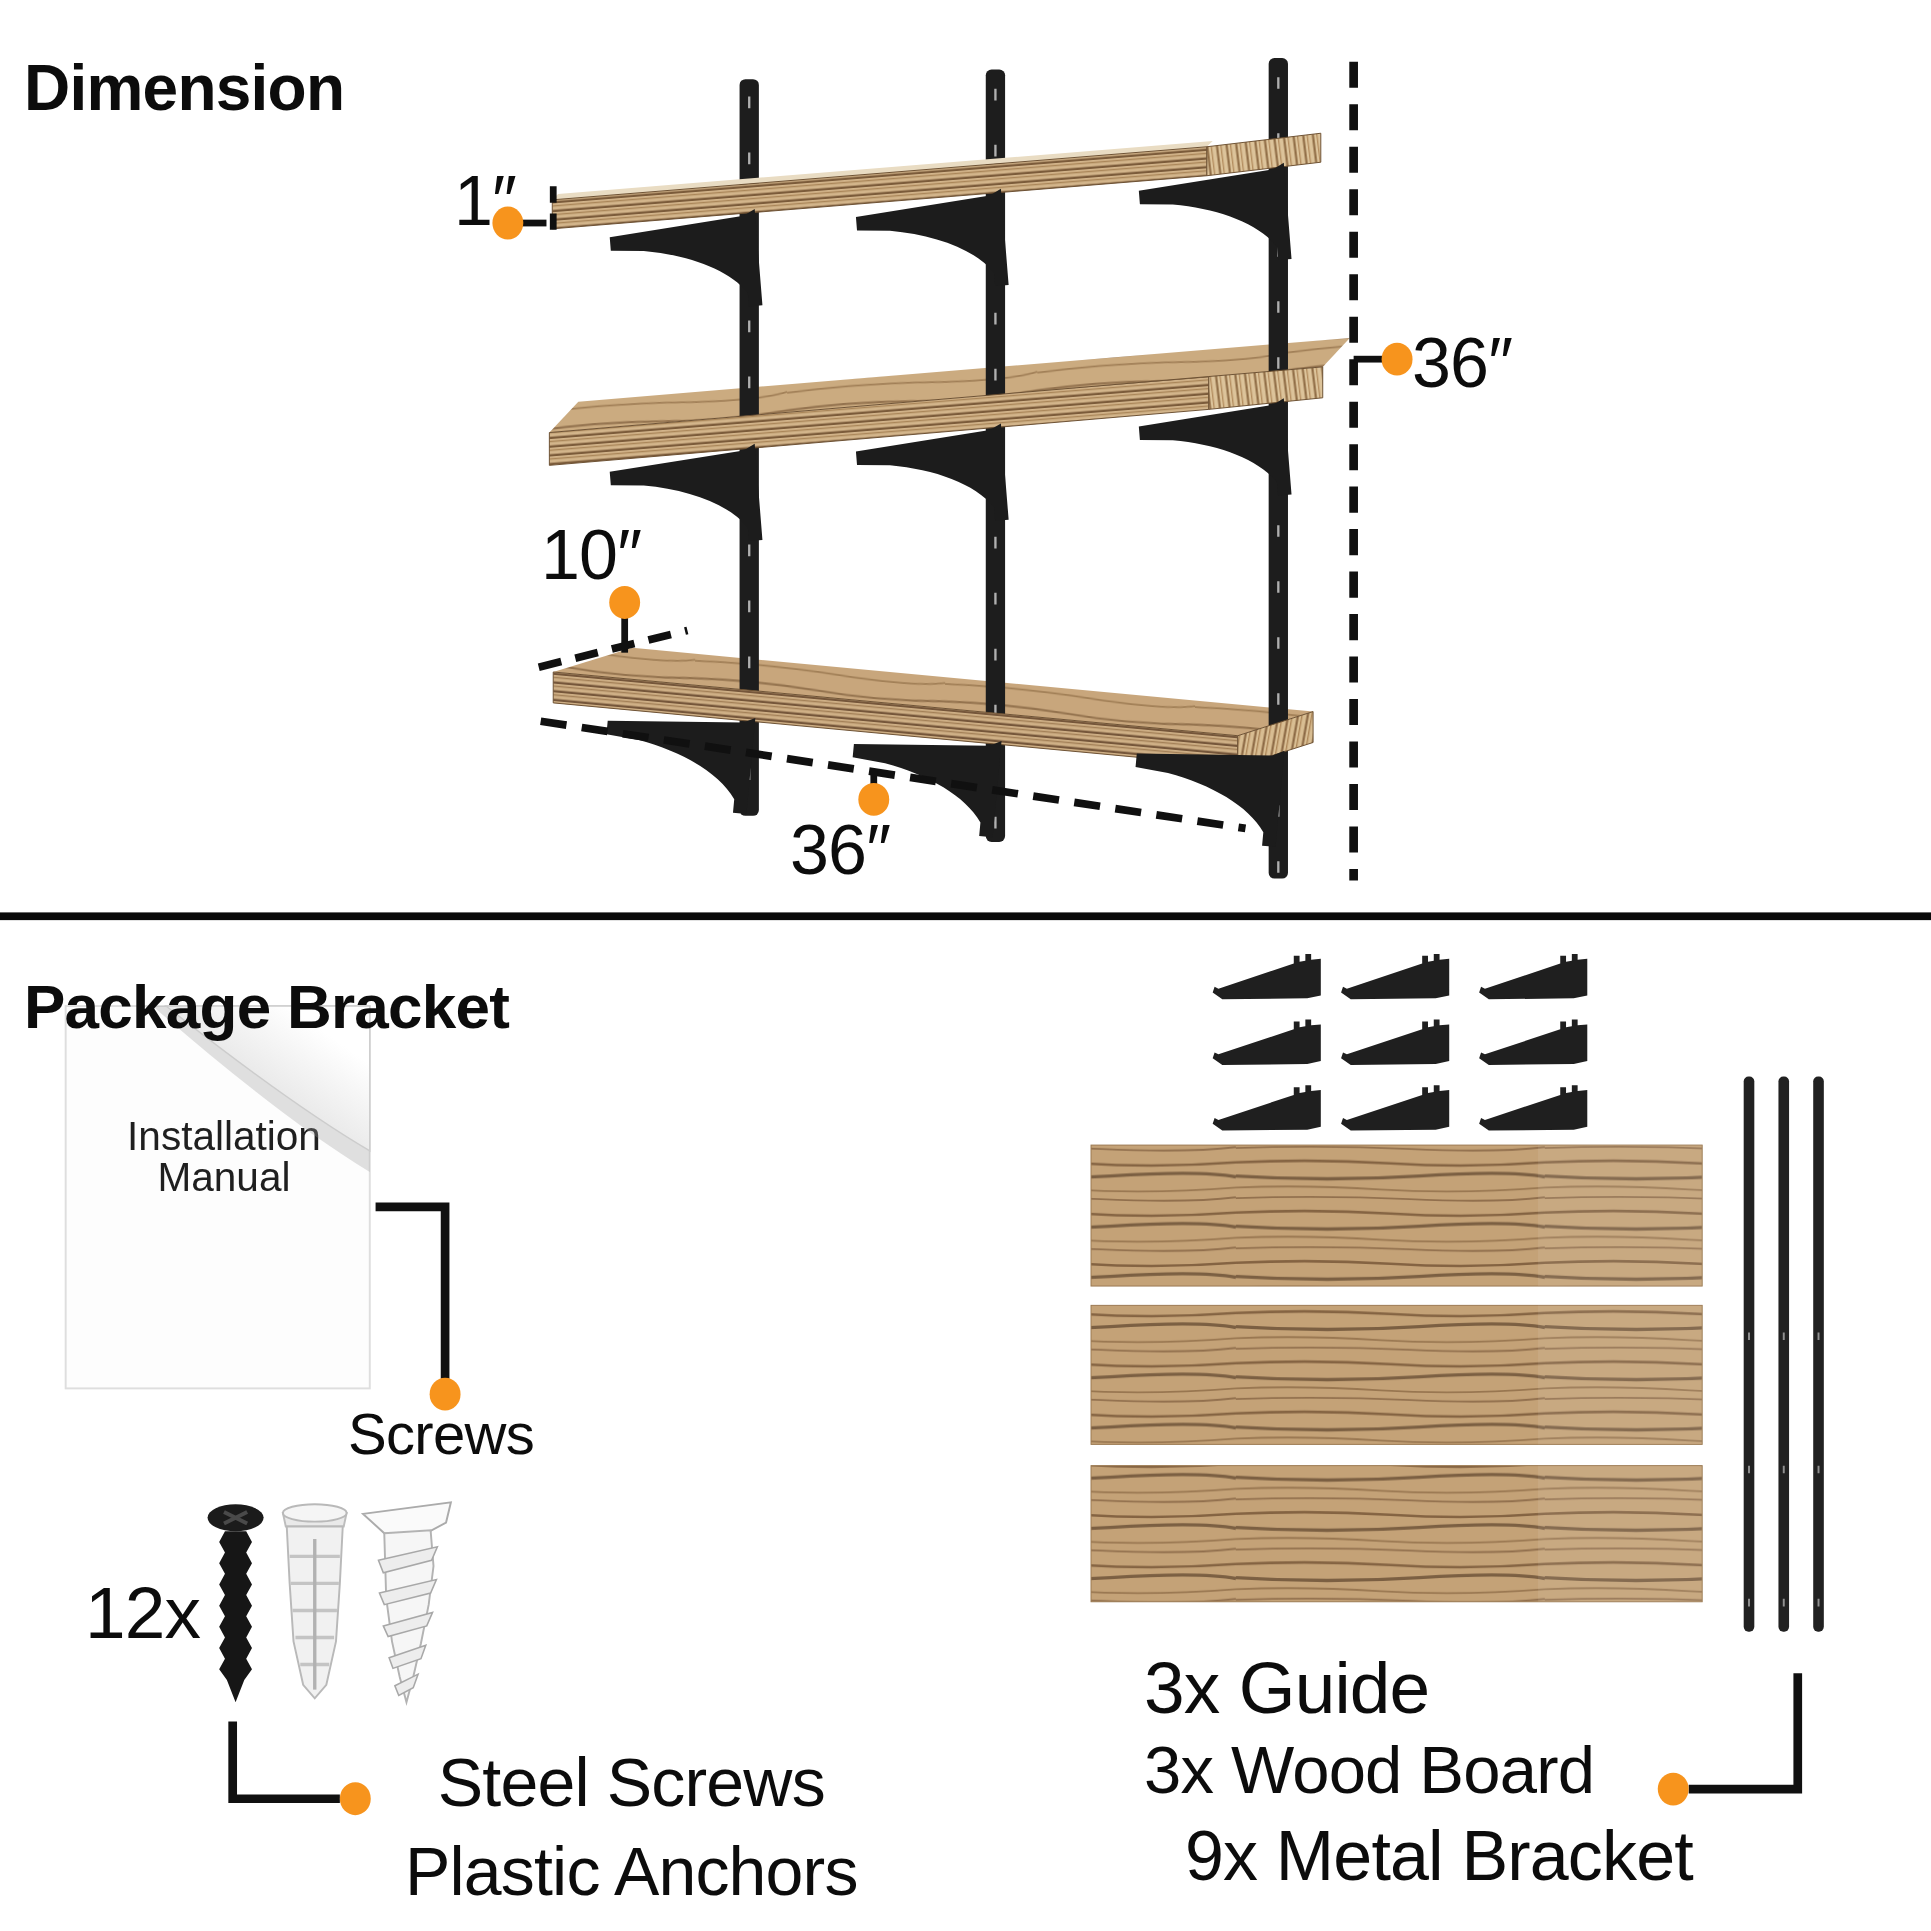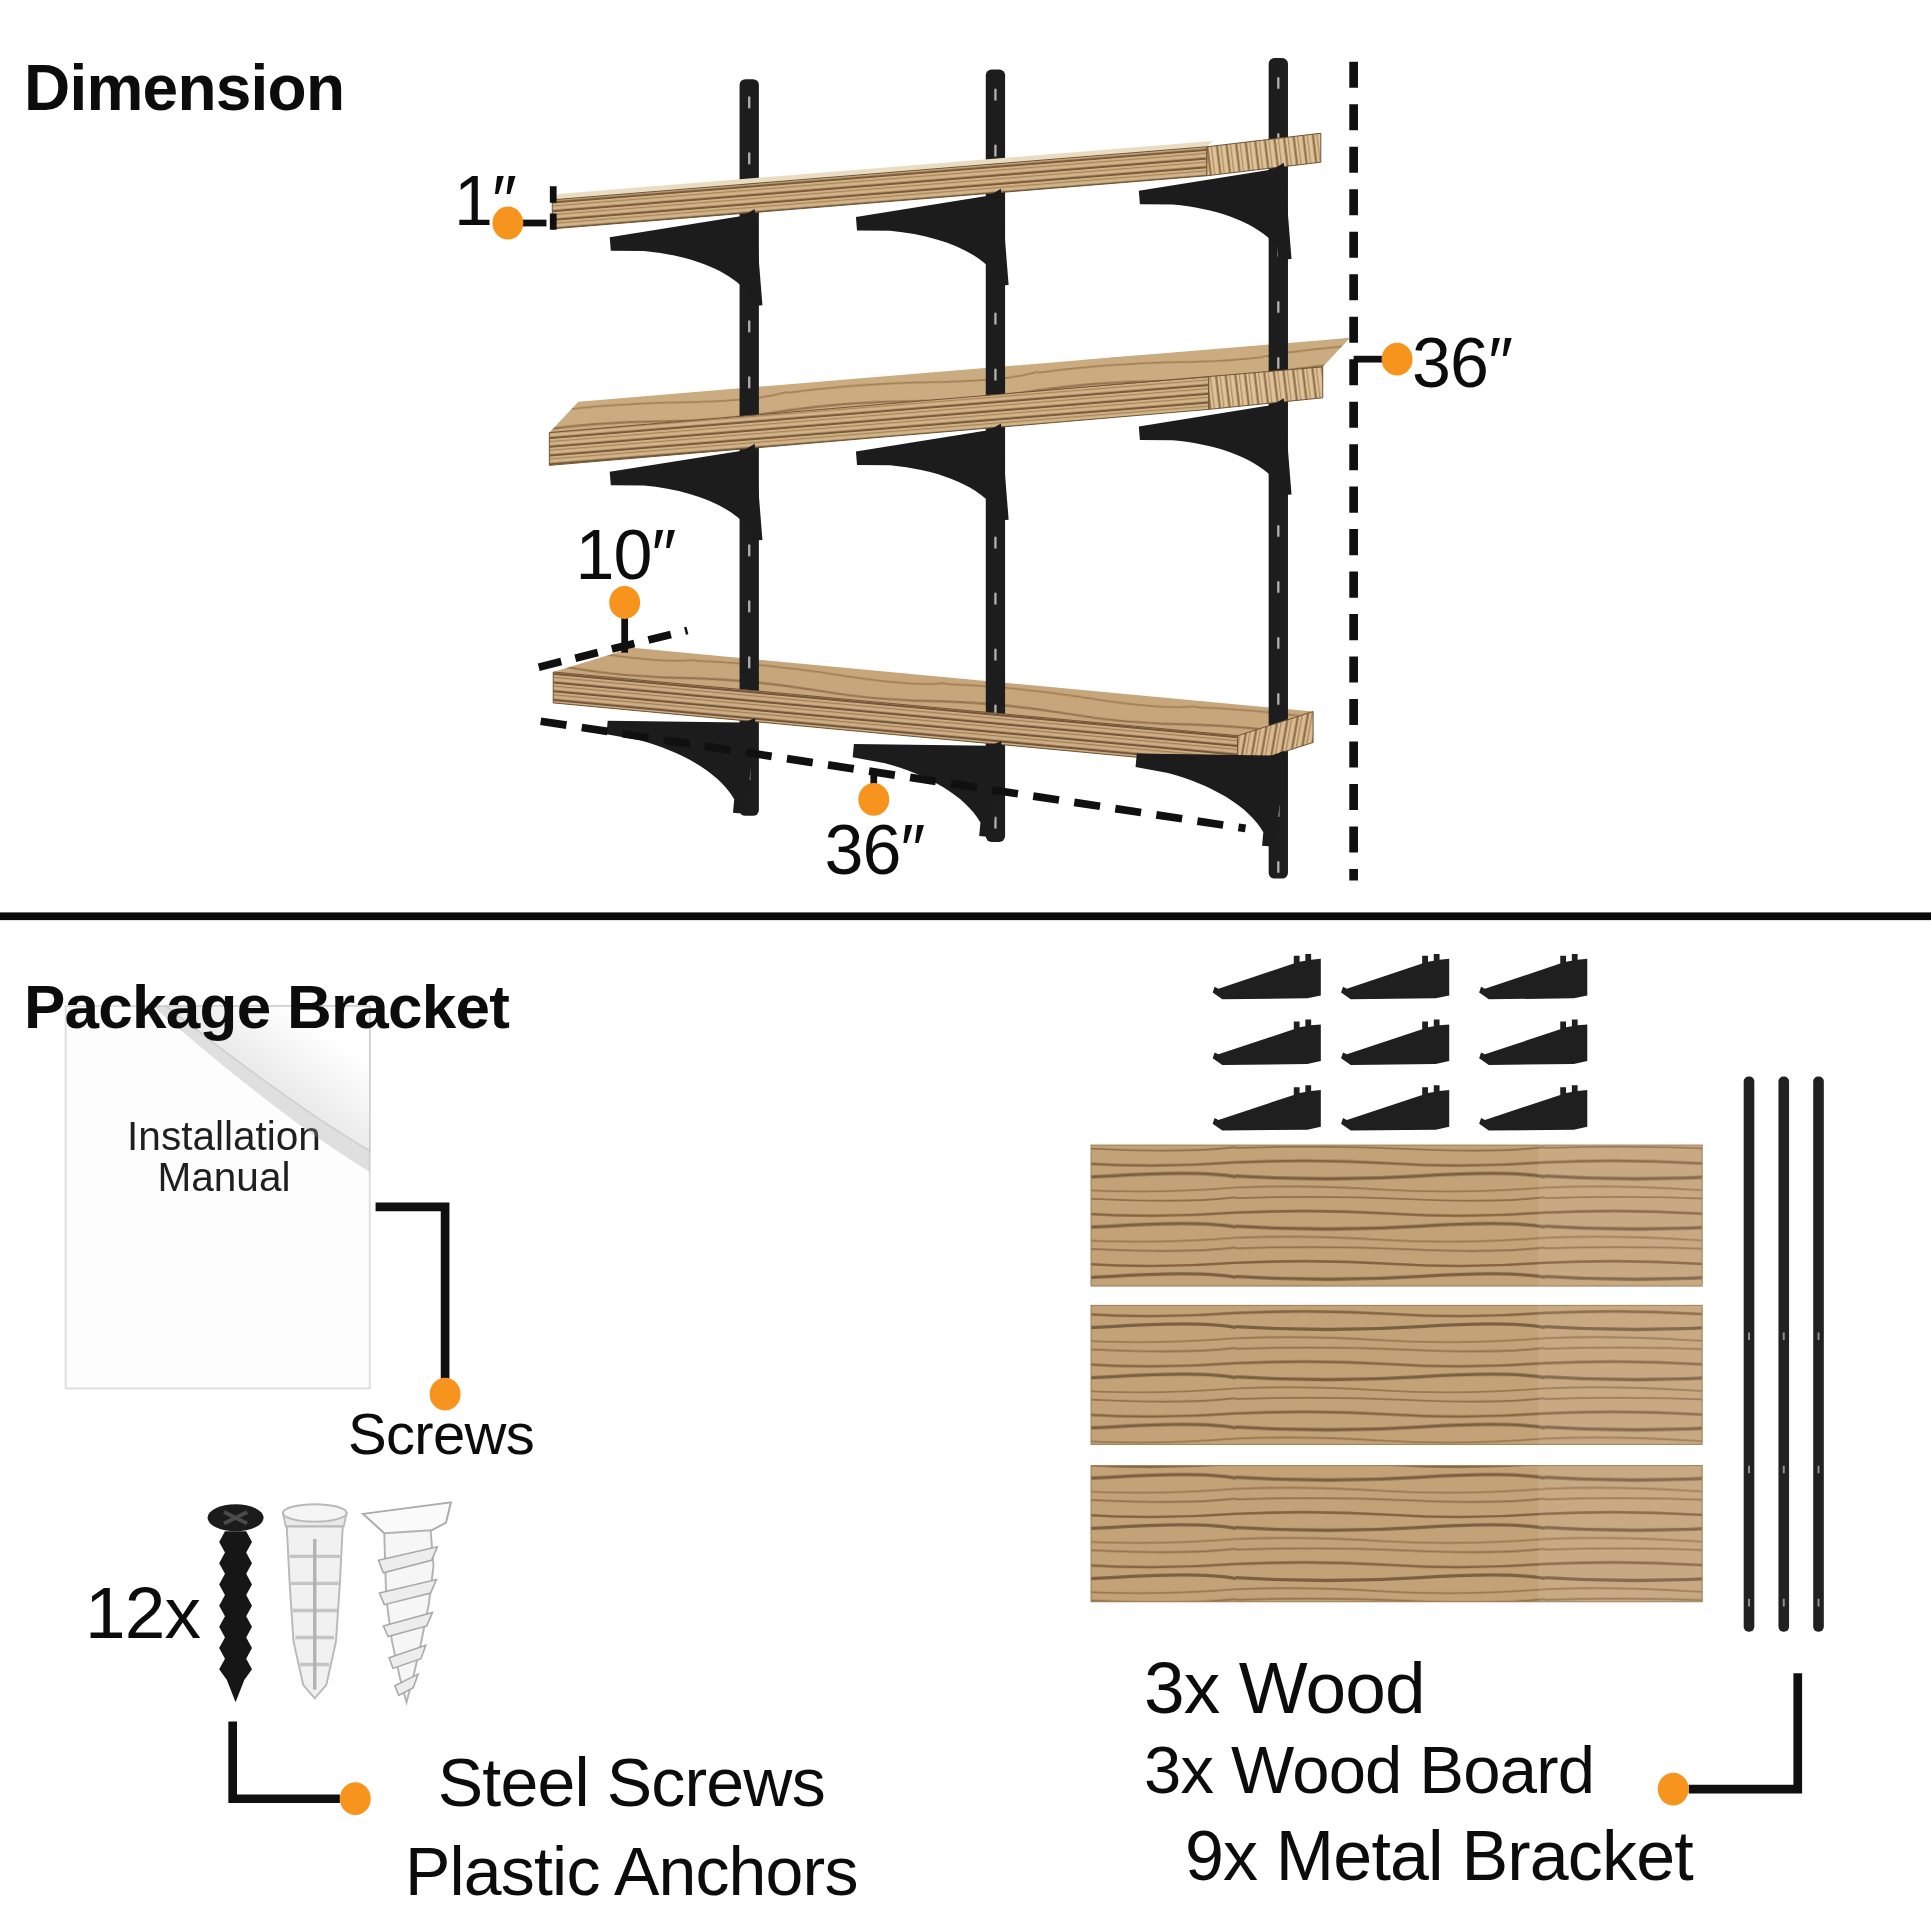--- a/index.html
+++ b/index.html
@@ -2,21 +2,21 @@
 <html><head>
 <meta charset="utf-8">
 <style>
   html,body{margin:0;padding:0;background:#ffffff;}
   .canvas{position:relative;width:1931px;height:1931px;background:#ffffff;overflow:hidden;
           font-family:"Liberation Sans","DejaVu Sans",sans-serif;color:#0c0c0c;}
   svg.art{position:absolute;left:0;top:0;width:1931px;height:1931px;}
   .txt{position:absolute;white-space:nowrap;letter-spacing:-0.012em;line-height:1.12;color:#0c0c0c;}
   .h-title{font-size:64px;font-weight:700;}
   .dim{font-size:70px;font-weight:400;}
-  .center{text-align:center;}
+  .center{}
   svg text{font-family:"Liberation Sans","DejaVu Sans",sans-serif;}
 </style>
 </head>
 <body>
 
 <div class="canvas">
 
 <svg class="art" viewBox="0 0 2000 2000">
   <defs>
     <pattern id="ply1" patternUnits="userSpaceOnUse" width="12" height="9" patternTransform="rotate(-4.6)">
@@ -220,18 +220,18 @@
 
 <div class="txt" style="left:348px;top:1402px;font-size:58px;">Screws</div>
 
 <div class="txt" style="left:85px;top:1572px;font-size:73px;">12x</div>
 
 <div class="txt" style="left:405px;top:1738px;font-size:68px;line-height:1.31;">
   <span style="display:block;text-align:center;">Steel Screws</span>
   <span style="display:block;">Plastic Anchors</span>
 </div>
 
-<div class="txt" style="left:1144px;top:1647px;font-size:73px;">3x Wood</div>
+<div class="txt" style="left:1144px;top:1647px;font-size:73px;">3x Guide</div>
 <div class="txt" style="left:1144px;top:1732px;font-size:67px;">3x Wood Board</div>
 <div class="txt" style="left:1185px;top:1817px;font-size:70px;">9x Metal Bracket</div>
 
 </div>
 
 
 </body></html>

